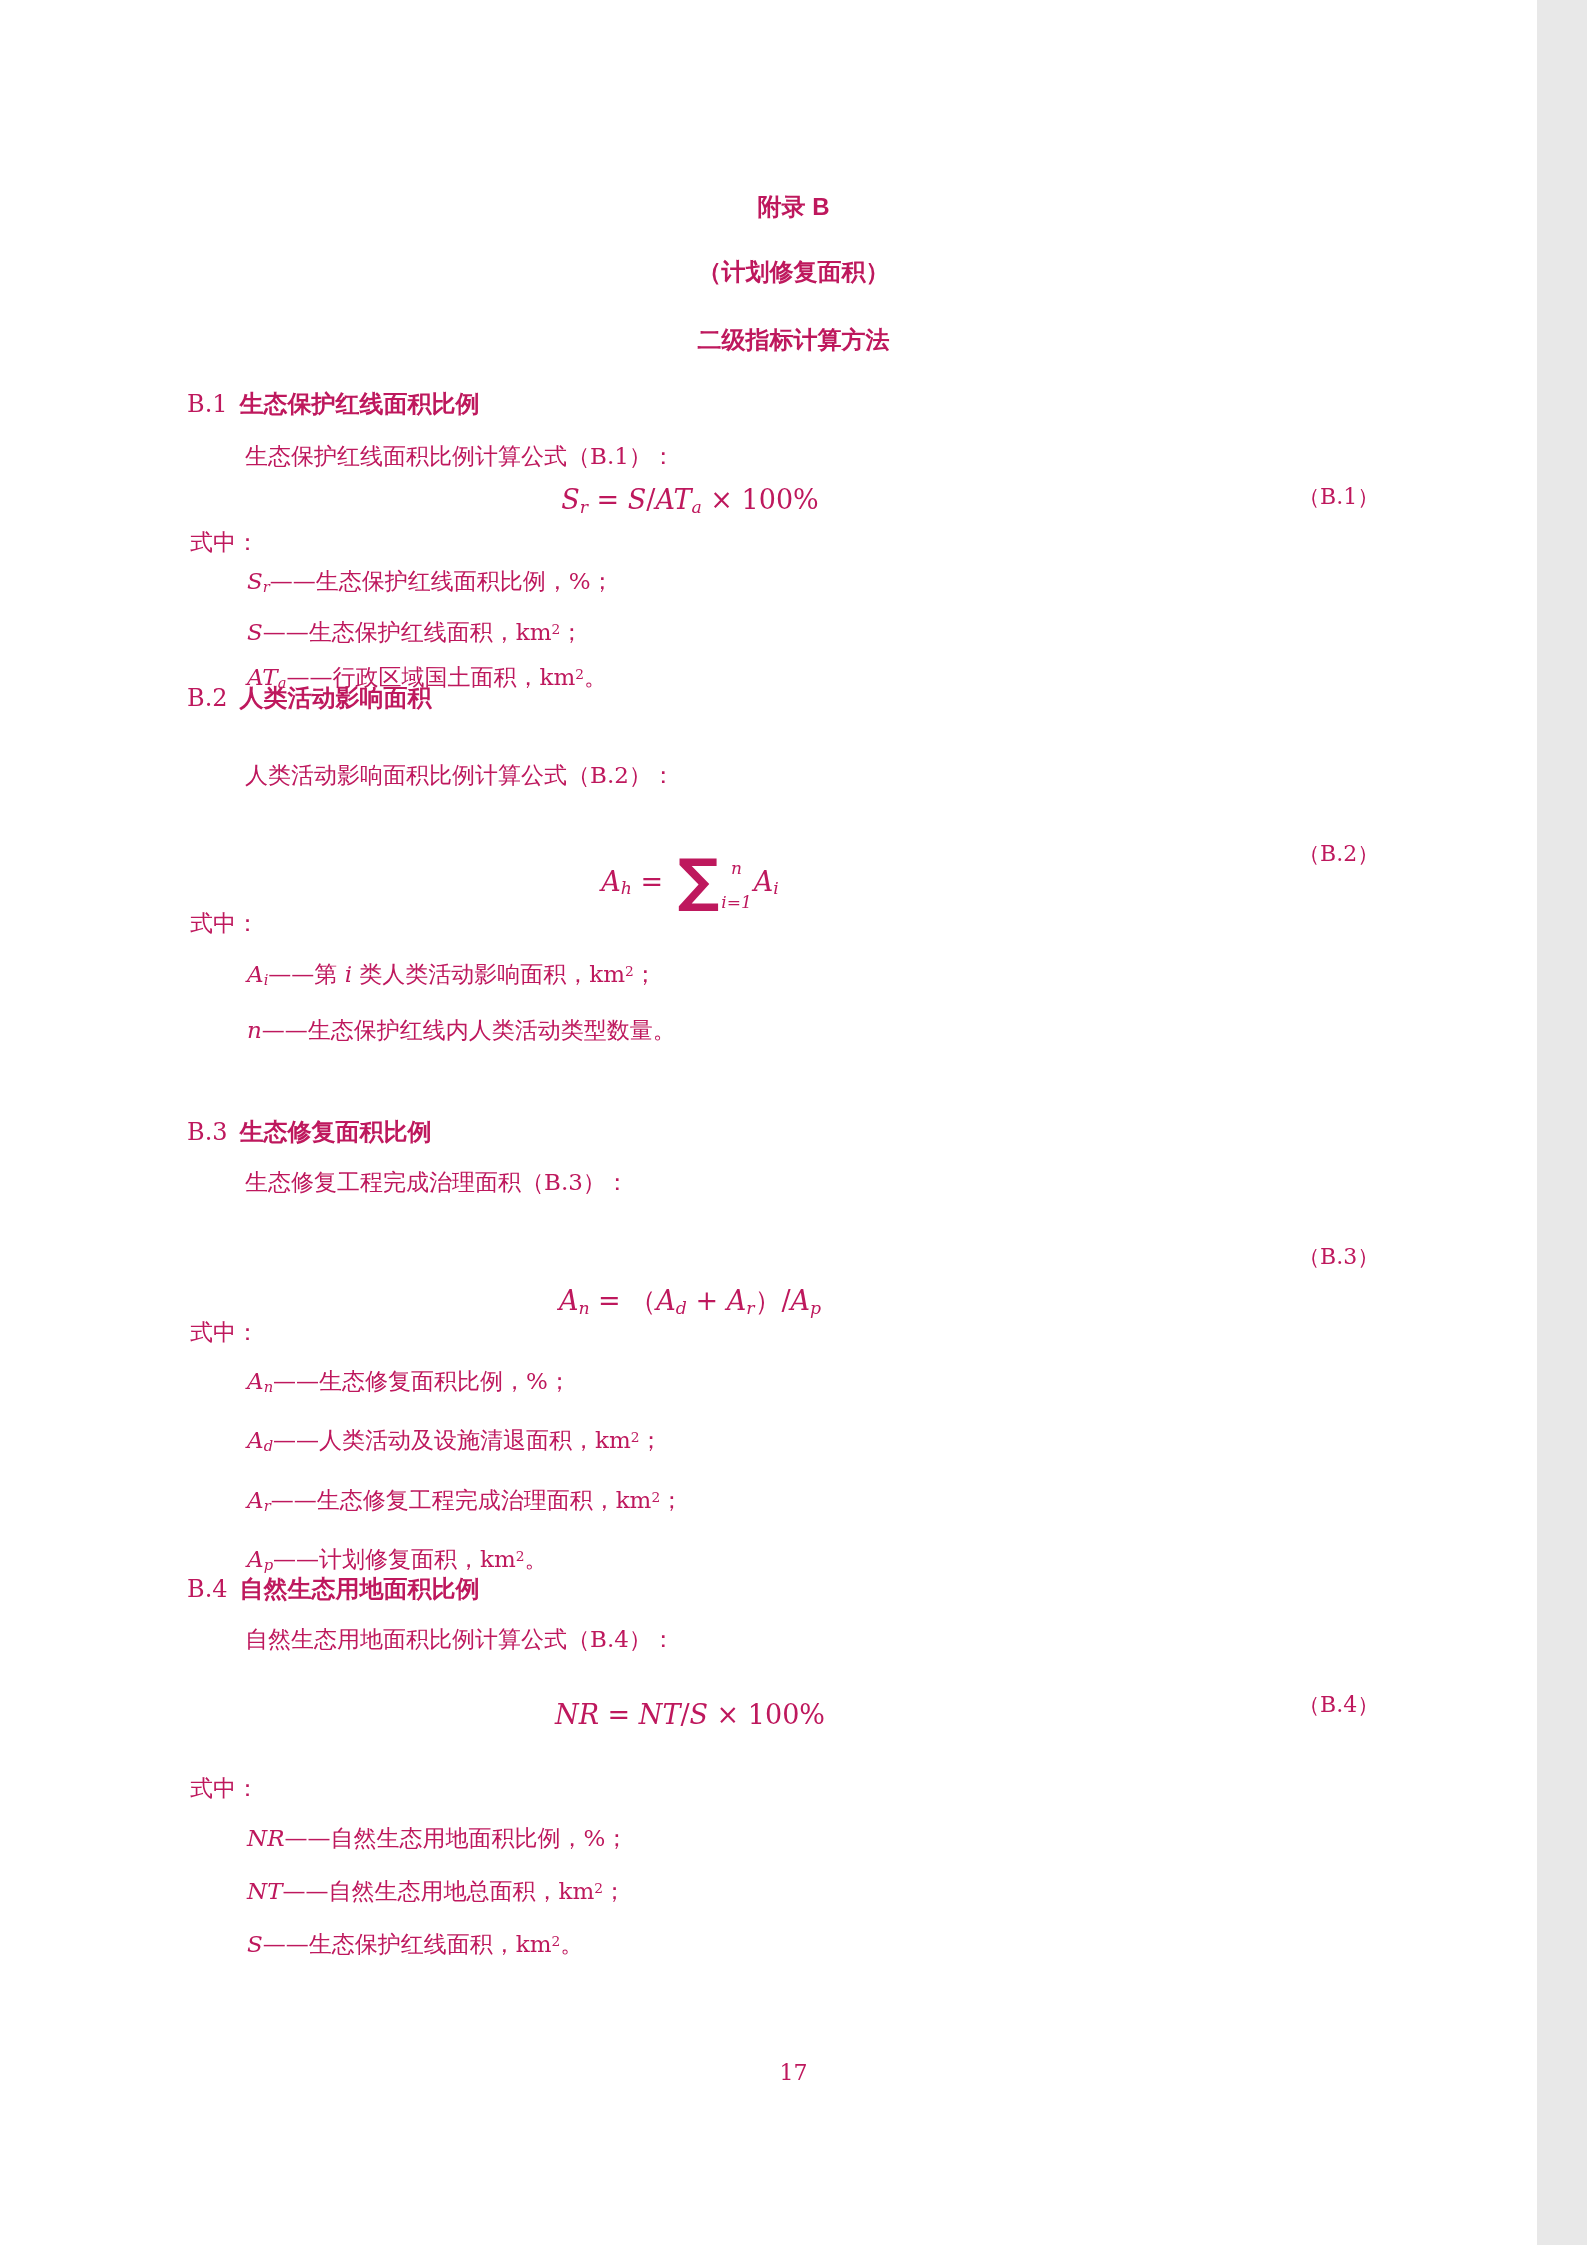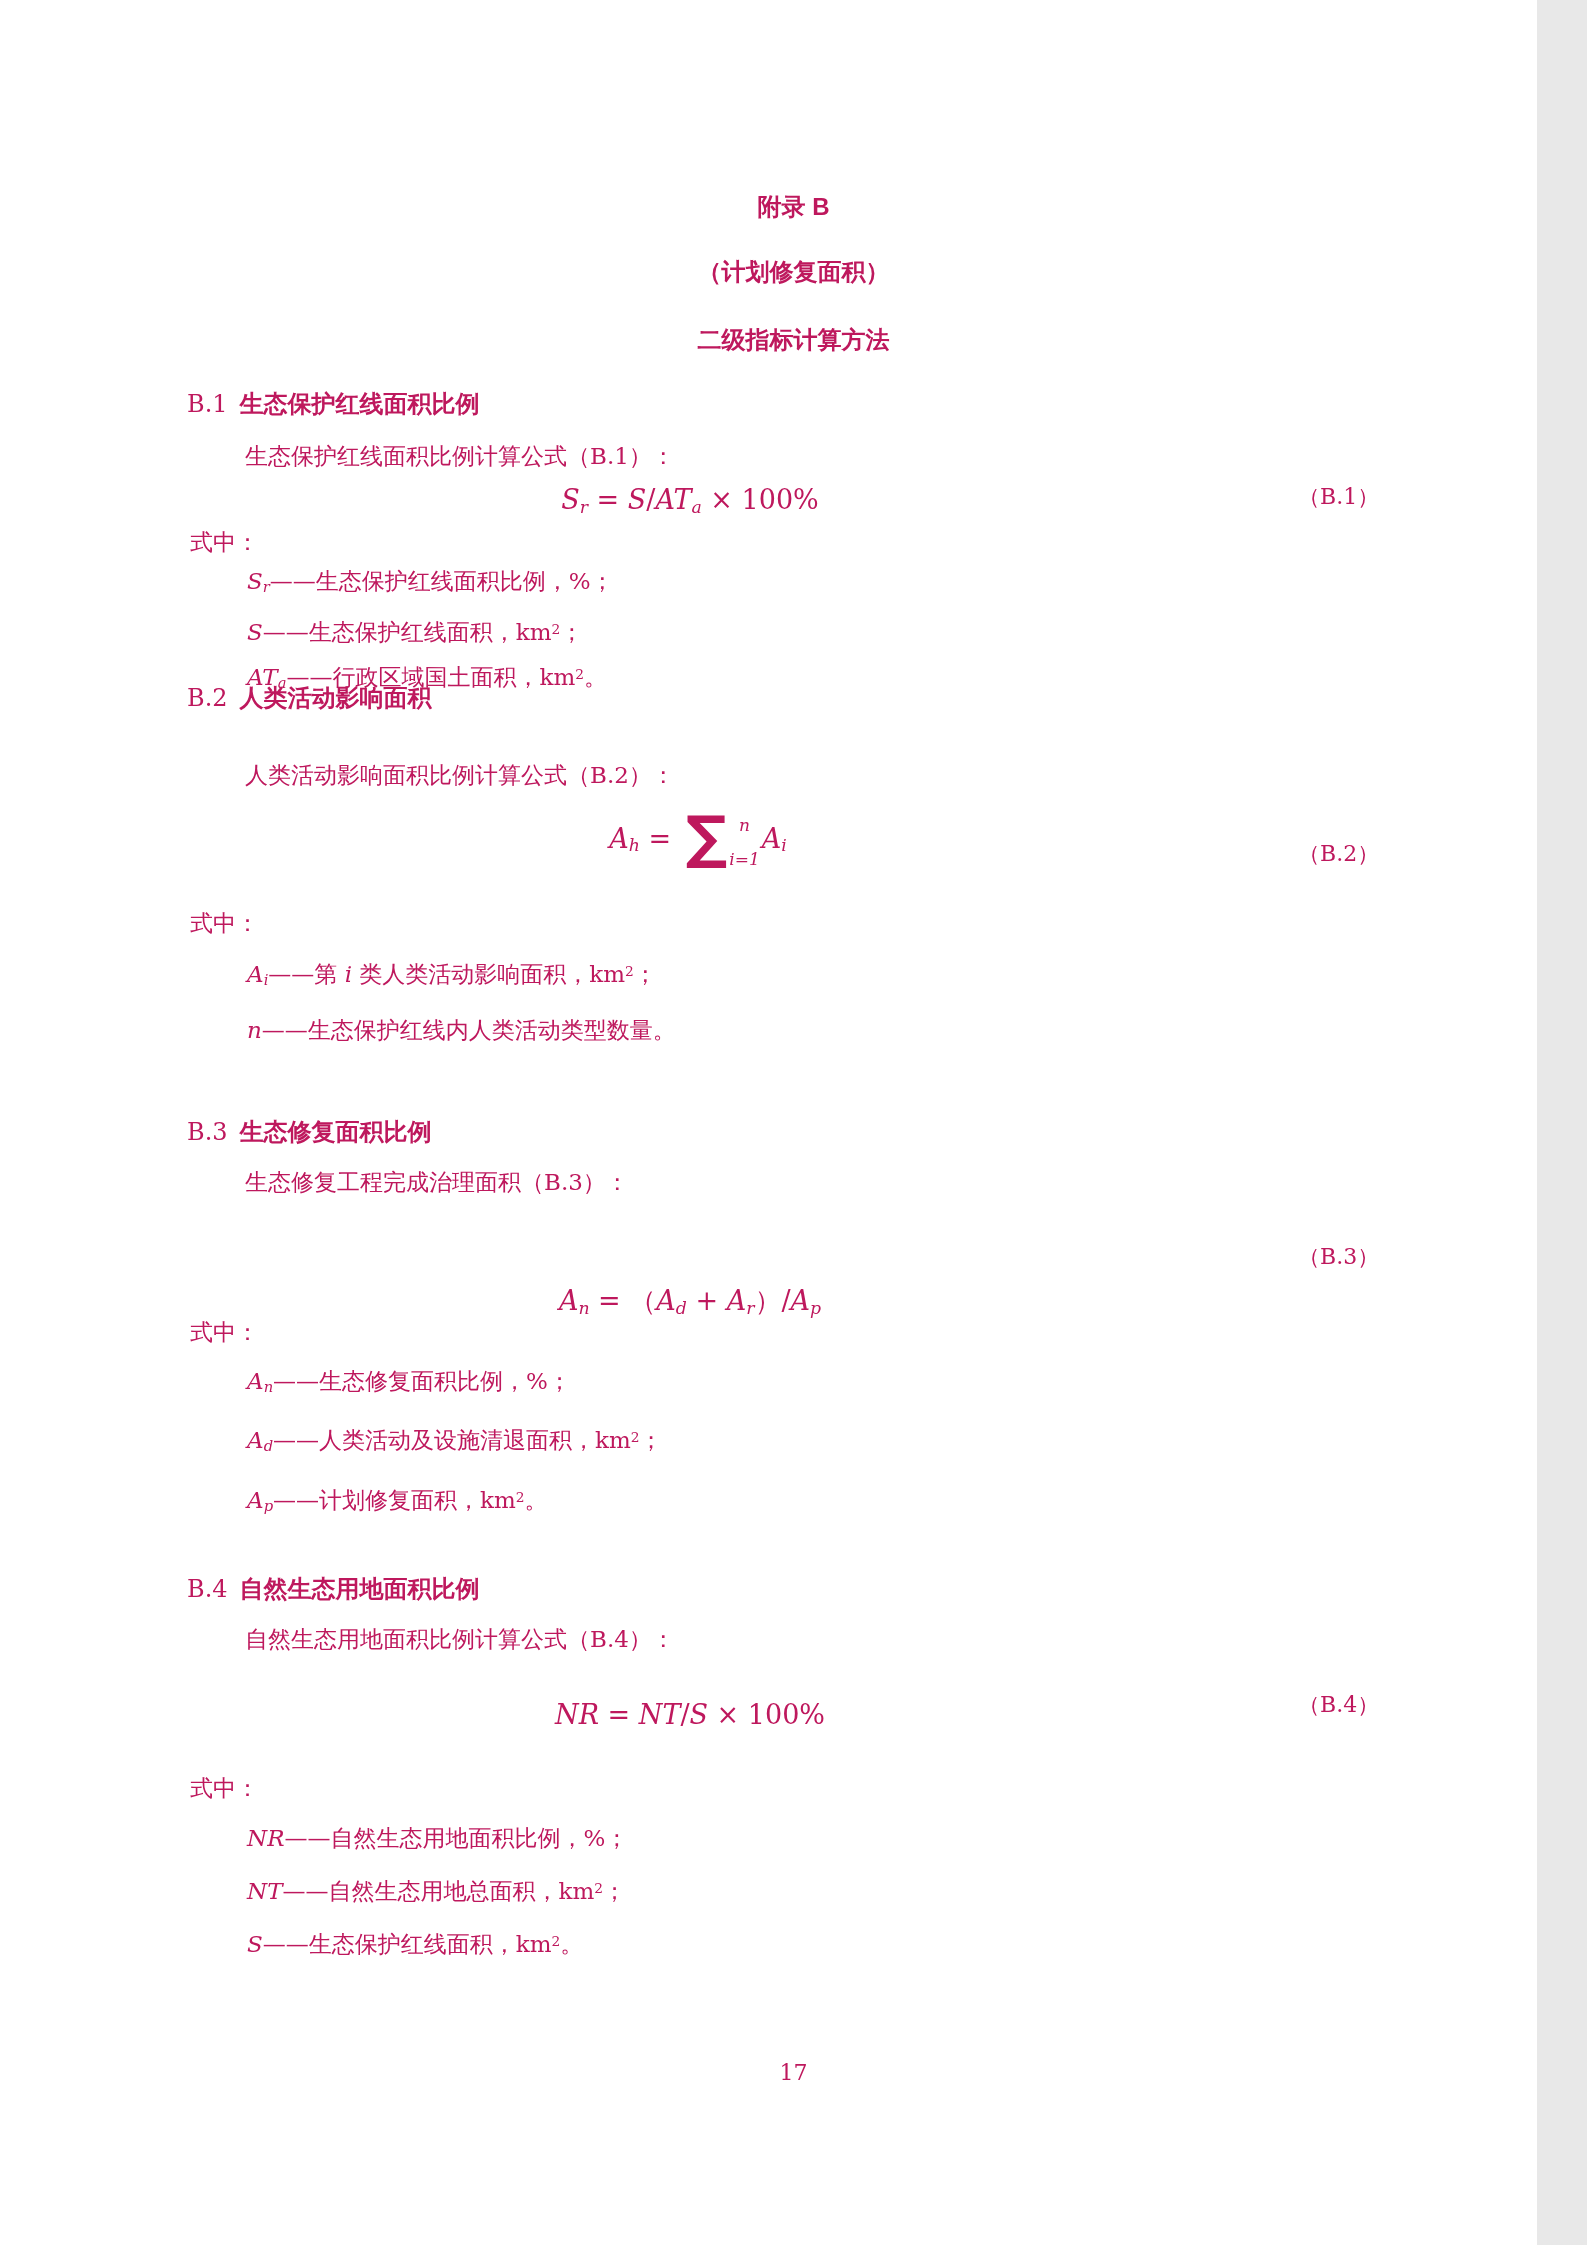--- a/index.html
+++ b/index.html
@@ -30,21 +30,21 @@
   }
   .h1{top:390px;} .h2{top:684px;} .h3{top:1118px;} .h4{top:1575px;}
   
   .intro{left:245px;font-size:23px;line-height:26px;}
   .i1{top:443px;} .i2{top:762px;} .i3{top:1169px;} .i4{top:1626px;}
   
   .formula{
     left:0;width:1380px;text-align:center;
     font-size:27px;line-height:34px;
   }
-  .f1{top:483px;} .f2{top:810px;margin-left:8px;} .f3{top:1243px;margin-top:41px;} .f4{top:1698px;}
+  .f1{top:483px;} .f2{top:853px;} .f3{top:1243px;margin-top:41px;} .f4{top:1698px;}
   .ft{font-style:normal;}
   .fv{font-style:italic;}
   .fsb{font-style:italic;font-size:0.64em;vertical-align:-0.22em;letter-spacing:0;}
   .fsp{font-style:normal;font-size:0.6em;vertical-align:0.45em;}
   .sum-wrap{display:inline-flex;align-items:center;vertical-align:middle;margin:0 2px 0 6px;position:relative;top:-2px;}
   .sigma{font-size:58px;line-height:0.88;font-style:normal;font-family:"DejaVu Sans","Liberation Sans",sans-serif;font-weight:bold;}
   .sum-limits{
     display:inline-flex;flex-direction:column;justify-content:space-between;
     height:60px;font-size:17px;font-style:italic;margin-left:2px;
   }
@@ -109,20 +109,21 @@
   <div class="line sec-head h3">
     <span class="sec-no">B.3</span><span class="sec-title">生态修复面积比例</span>
   </div>
   <div class="line intro i3">生态修复工程完成治理面积（B.3）：</div>
   <div class="line formula f3"><span class="fv">A</span><span class="fsb">n</span><span class="ft"> = （</span><span class="fv">A</span><span class="fsb">d</span><span class="ft"> + </span><span class="fv">A</span><span class="fsb">r</span><span class="ft">）/</span><span class="fv">A</span><span class="fsb">p</span></div>
   <div class="line eq-no e3">（B.3）</div>
   <div class="line where w3">式中：</div>
   <div class="line defs d3">
       <div class="def-line"><span class="fv">A</span><span class="fsb">n</span><span class="ft">——生态修复面积比例，%；</span></div>
       <div class="def-line"><span class="fv">A</span><span class="fsb">d</span><span class="ft">——人类活动及设施清退面积，km</span><span class="fsp">2</span><span class="ft">；</span></div>
+      <div class="def-line"><span class="fv">A</span><span class="fsb">r</span><span class="ft">——生态修复工程完成治理面积，km</span><span class="fsp">2</span><span class="ft">；</span></div>
       <div class="def-line"><span class="fv">A</span><span class="fsb">p</span><span class="ft">——计划修复面积，km</span><span class="fsp">2</span><span class="ft">。</span></div>
     </div>
 
   <div class="line sec-head h4">
     <span class="sec-no">B.4</span><span class="sec-title">自然生态用地面积比例</span>
   </div>
   <div class="line intro i4">自然生态用地面积比例计算公式（B.4）：</div>
   <div class="line formula f4"><span class="fv">NR</span><span class="ft"> = </span><span class="fv">NT</span><span class="ft">/</span><span class="fv">S</span><span class="ft"> × 100%</span></div>
   <div class="line eq-no e4">（B.4）</div>
   <div class="line where w4">式中：</div>

